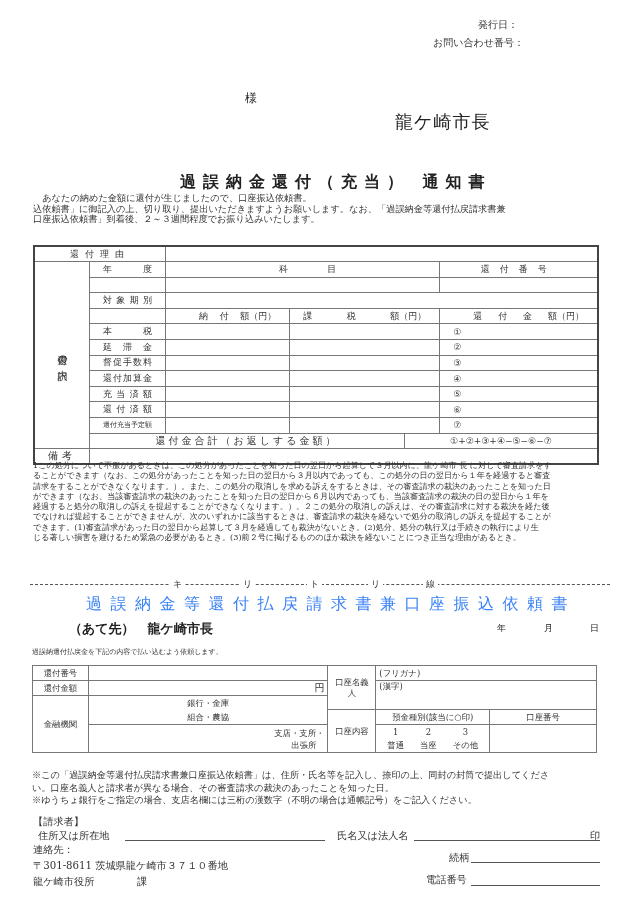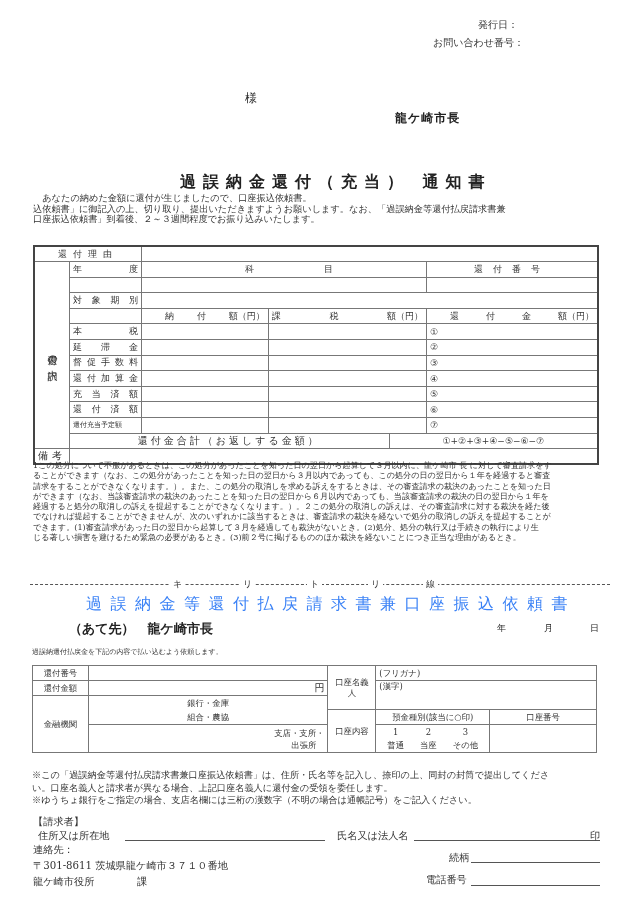--- a/index.html
+++ b/index.html
@@ -1,26 +1,26 @@
 <!DOCTYPE html>
 <html><head>
 <meta charset="utf-8">
 <style>
   * { box-sizing: border-box; margin: 0; padding: 0; }
   html, body { width: 630px; height: 903px; background: #ffffff; overflow: hidden; }
   body { font-family: "DejaVu Serif", "Liberation Serif", serif; color: #222; position: relative; }
   .abs { position: absolute; }
   .meta { font-size: 10px; color: #333; }
   .sama { font-size: 12px; }
-  .mayor { font-size: 12px; font-weight: bold; font-family: "DejaVu Sans", sans-serif; letter-spacing: 1px; }
+  .mayor { font-size: 18px; font-weight: normal; font-family: "DejaVu Sans", sans-serif; letter-spacing: 1px; }
   .title1 { font-size: 16px; font-weight: bold; font-family: "DejaVu Sans", sans-serif; letter-spacing: 7px; }
   .intro { font-size: 9.2px; line-height: 10.6px; color: #333; }
   table { border-collapse: collapse; }
   .t1 { position: absolute; left: 33px; top: 245px; width: 566px; border: 2px solid #444; font-size: 9px; }
-  .t1 td { border: 1px solid #777; height: 15.6px; padding: 0 3px; white-space: nowrap; color: #333; }
+  .t1 td { border: 1px solid #777; height: 15.6px; padding: 0 13px; white-space: nowrap; color: #333; }
   .spread { display: flex; justify-content: space-between; }
   .center { text-align: center; }
   .vert { writing-mode: vertical-rl; text-align: center; letter-spacing: 1px; font-size: 10px; }
   .notes { font-size: 8.1px; line-height: 10.3px; color: #333; }
   .cutline { position: absolute; left: 30px; top: 584px; width: 580px; border-top: 1px dashed #555; }
   .cutlabel { position: absolute; top: 578px; font-size: 9px; background: #fff; padding: 0 3px; color: #333; }
   .title2 { font-size: 16px; letter-spacing: 8.5px; color: #3b82f6; }
   .t2 { position: absolute; left: 32px; top: 665px; width: 565px; border: 1.5px solid #444; font-size: 8.4px; }
   .t2 td { border: 1px solid #777; padding: 0 3px; color: #333; }
   .note2 { font-size: 9.2px; line-height: 12.5px; color: #333; }
@@ -286,21 +286,21 @@
             </div>
       </div>
     </td>
     <td></td>
   </tr>
 </tbody>
   </table>
 
 <div class="abs note2" style="left:32px;top:769px;width:590px;">
   <div>※この「過誤納金等還付払戻請求書兼口座振込依頼書」は、住所・氏名等を記入し、捺印の上、同封の封筒で提出してくださ</div>
-  <div>い。口座名義人と請求者が異なる場合、上記口座名義人に還付金の受領を委任します。</div>
+  <div>い。口座名義人と請求者が異なる場合、その審査請求の裁決のあったことを知った日。</div>
   <div>※ゆうちょ銀行をご指定の場合、支店名欄には三桁の漢数字（不明の場合は通帳記号）をご記入ください。</div>
 </div>
 
 <div class="abs claimant" style="left:33px;top:815px;">【請求者】</div>
 <div class="abs claimant" style="left:38px;top:829px;">住所又は所在地</div>
 <div class="abs uline" style="left:125px;top:840px;width:200px;"></div>
 <div class="abs claimant" style="left:337px;top:829px;">氏名又は法人名</div>
 <div class="abs uline" style="left:414px;top:840px;width:186px;"></div>
 <div class="abs claimant" style="left:590px;top:829px;">印</div>
 <div class="abs claimant" style="left:33px;top:843px;">連絡先：</div>

